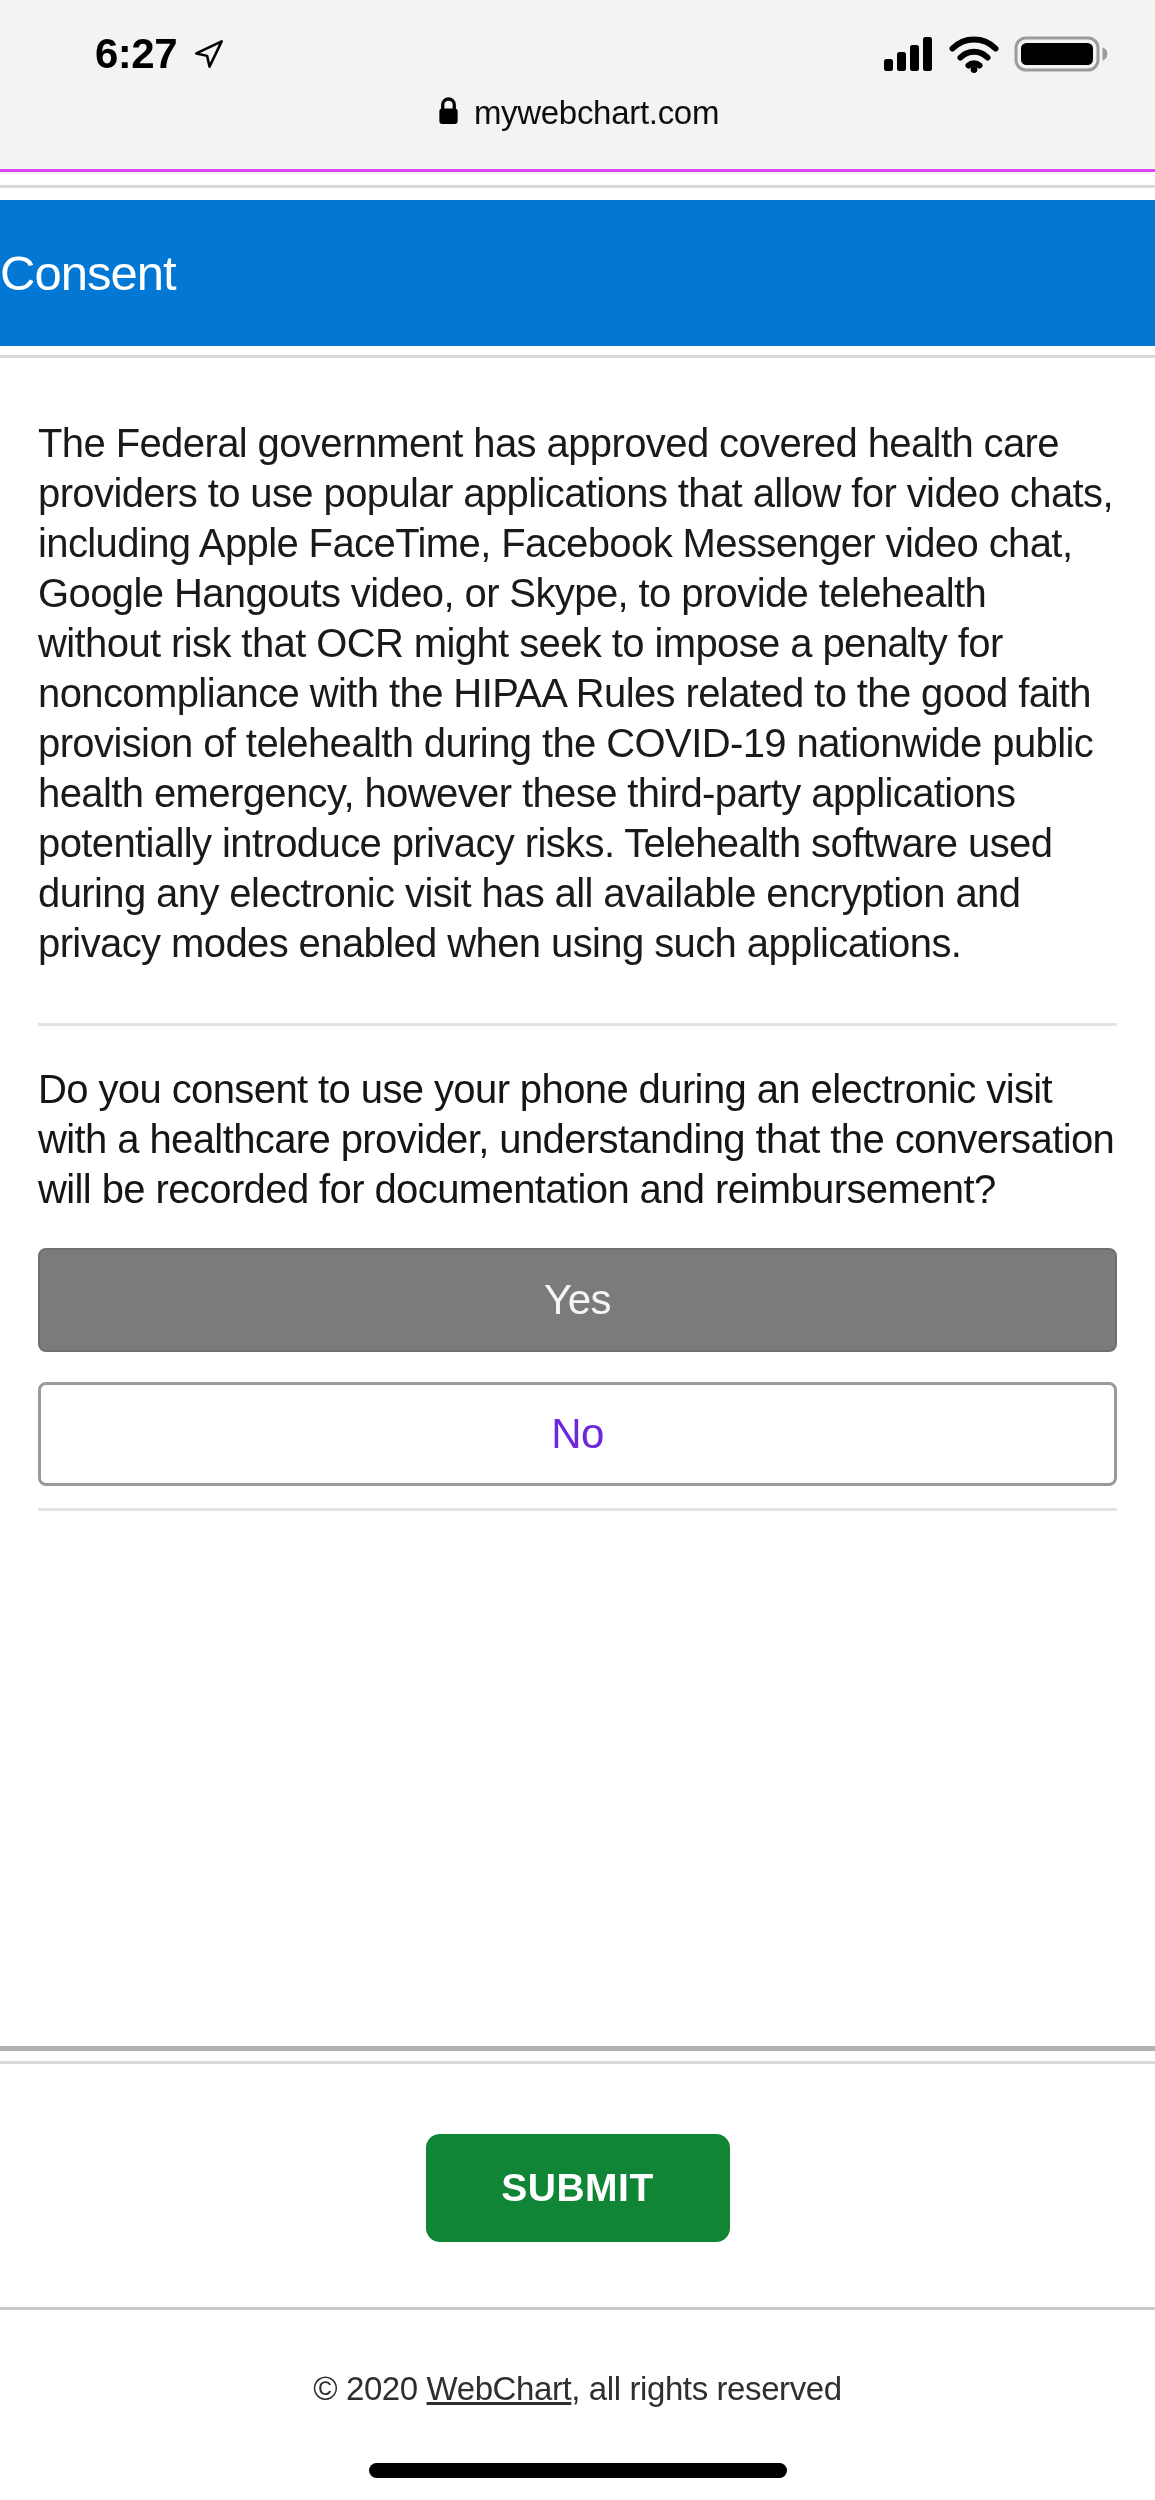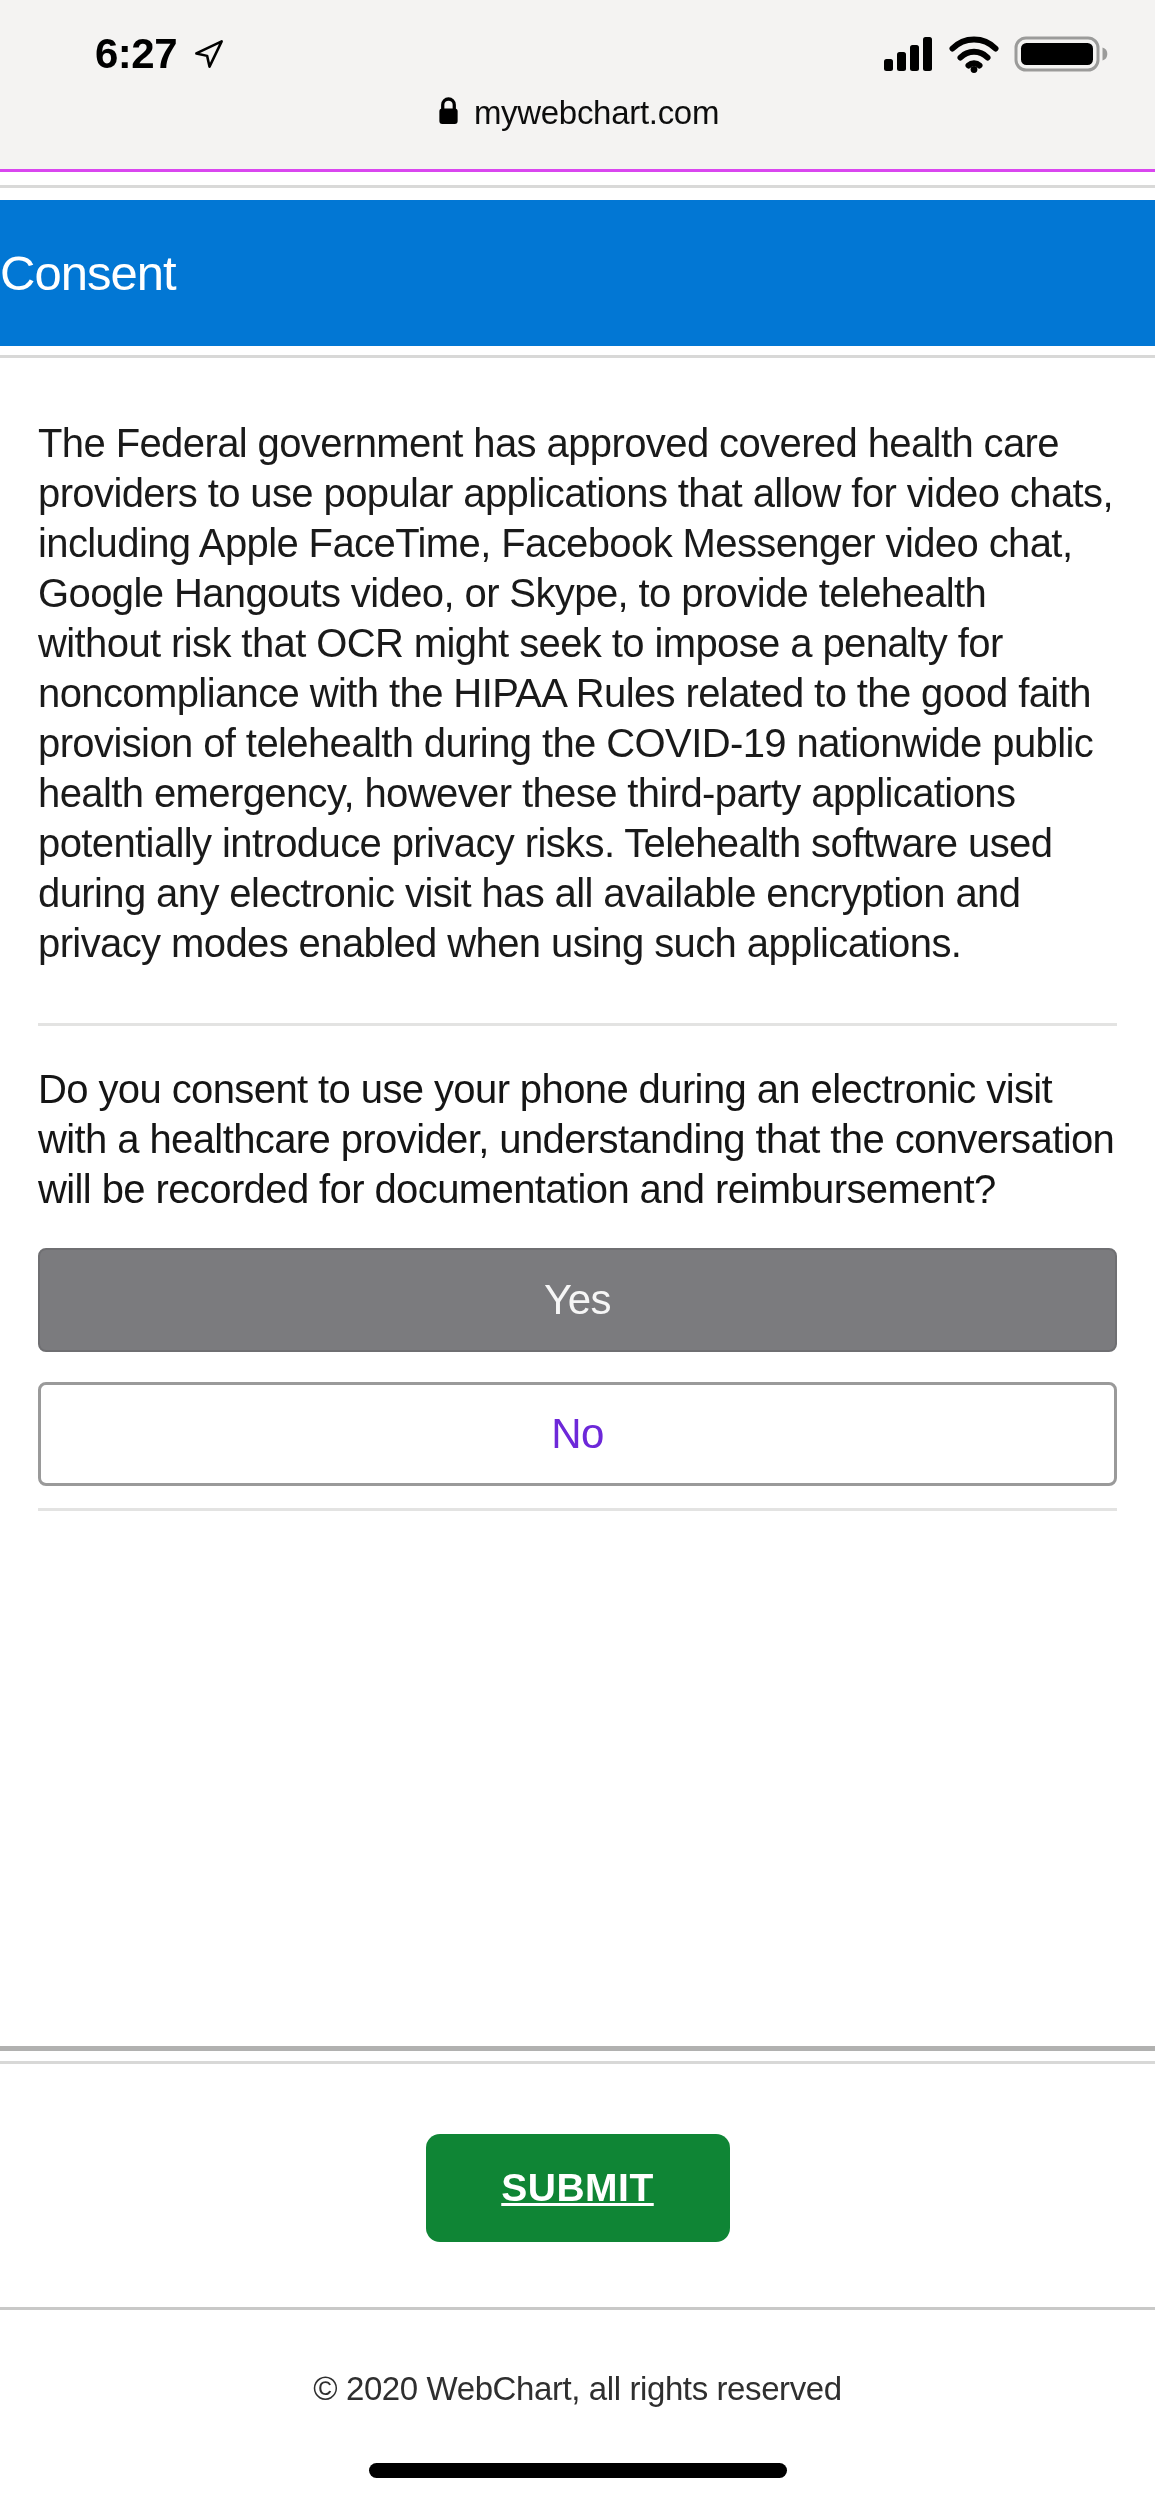--- a/index.html
+++ b/index.html
@@ -119,32 +119,32 @@
     height: 108px;
     background: var(--submit-green, #0f8535);
     color: #ffffff;
     border: none;
     border-radius: 14px;
     font-family: "Liberation Sans", sans-serif;
     font-size: 39px;
     font-weight: bold;
     letter-spacing: 0.5px;
     cursor: pointer;
-    text-decoration: underline;
   }
   .footer-line { margin-top: 65px; height: 3px; background: #c9c9c8; }
   .copyright {
     margin-top: 60px;
     text-align: center;
     font-size: 33px;
     letter-spacing: -0.4px;
     color: #2f2f2f;
   }
   .copyright a {
     color: #2f2f2f;
+    text-decoration: underline;
     cursor: pointer;
   }
   .home-indicator {
     position: absolute;
     bottom: 22px;
     left: 50%;
     transform: translateX(-50%);
     width: 418px;
     height: 15px;
     border-radius: 8px;

